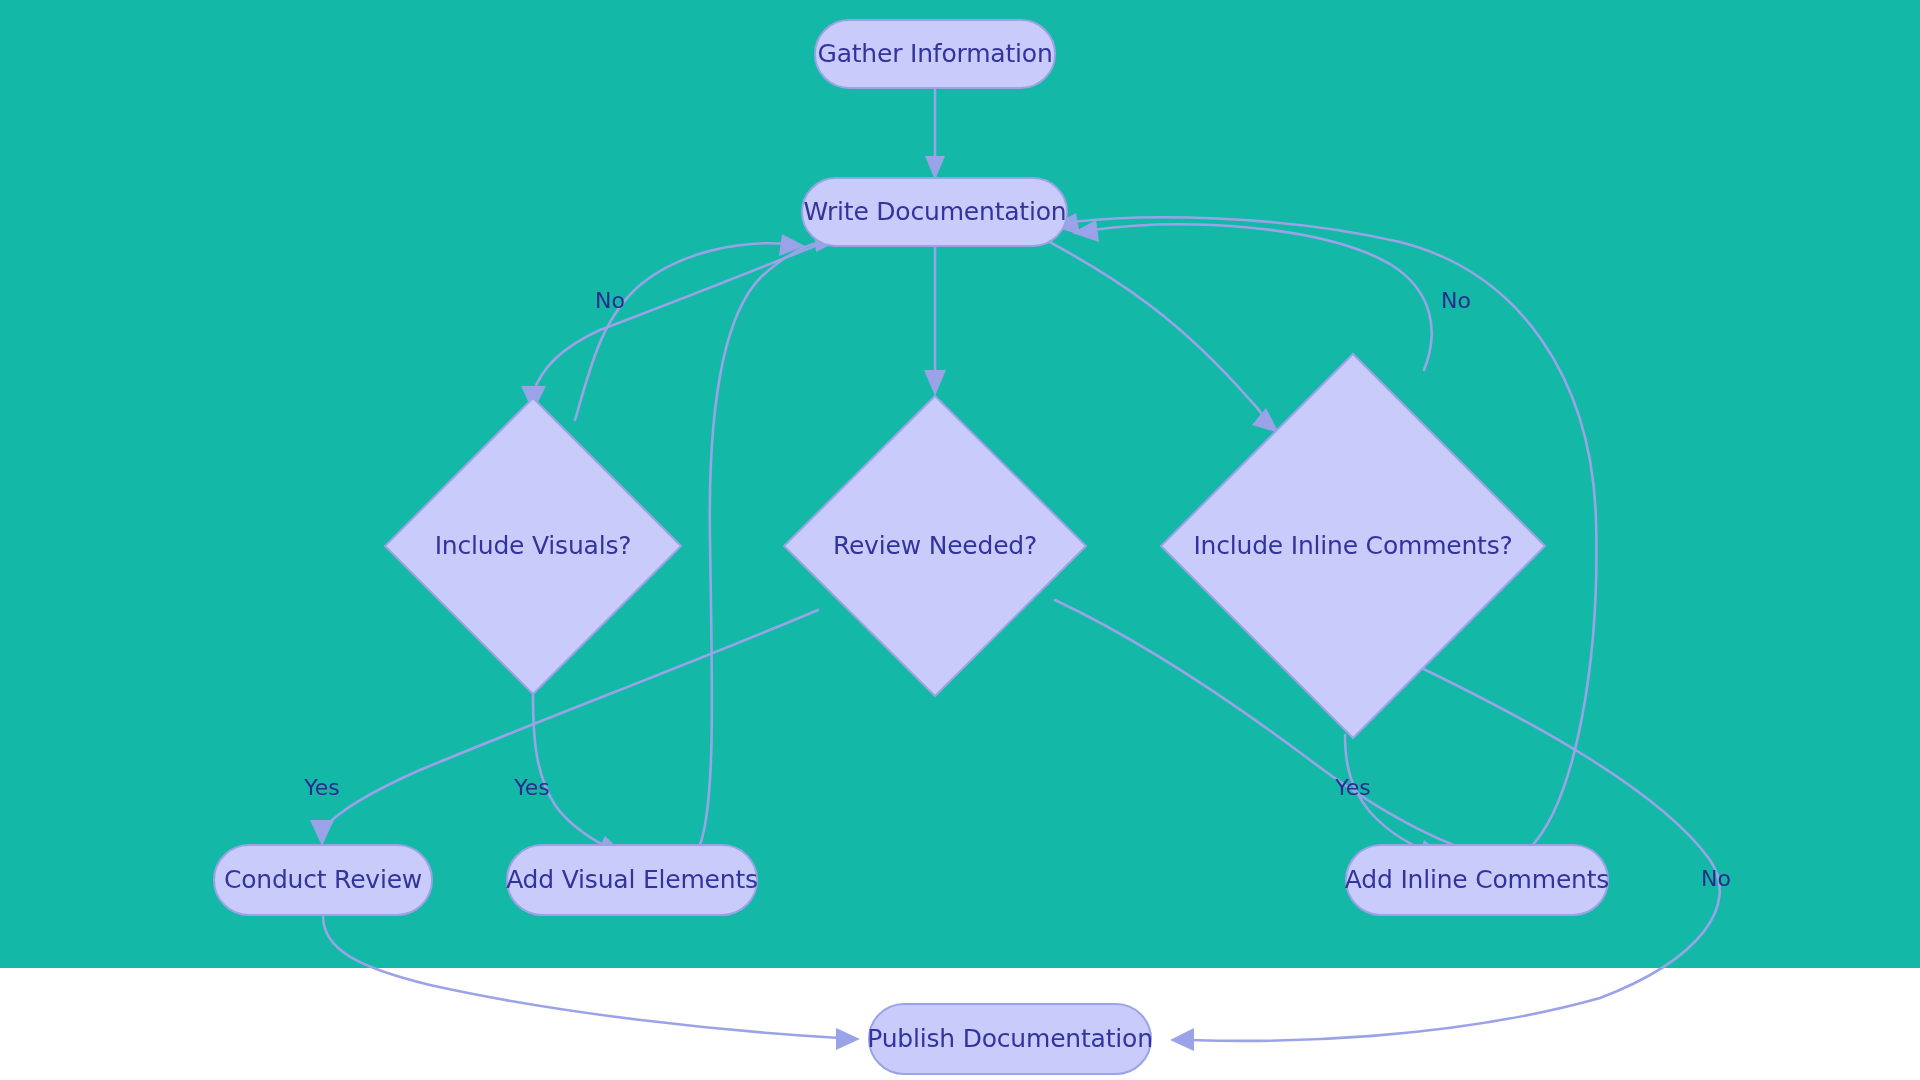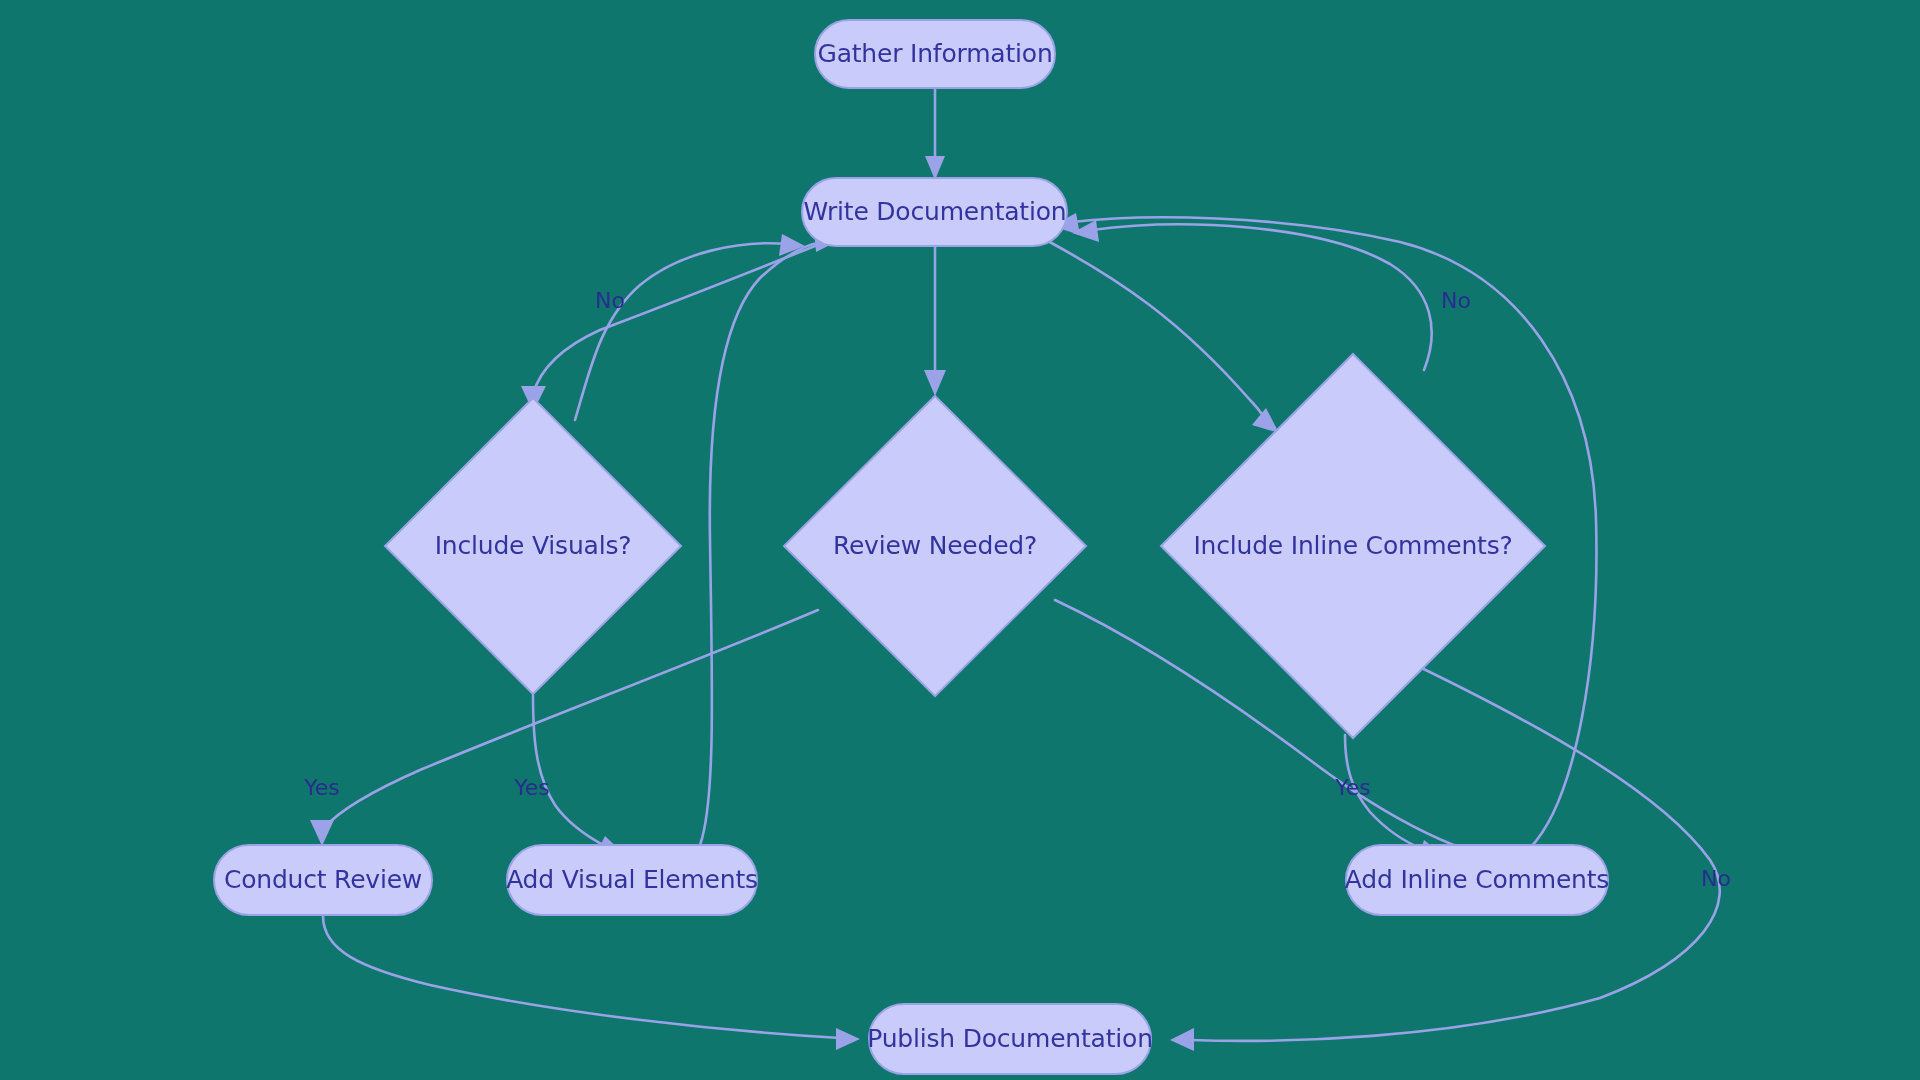--- a/index.html
+++ b/index.html
@@ -9,22 +9,22 @@
   }
   body {
     width: 1920px;
     height: 1080px;
     overflow: hidden;
     font-family: "DejaVu Sans", sans-serif;
   }
   #flowchart-root {
     position: relative;
     width: 1920px;
-    height: 1080px;
-    background: #0f766e;
+    height: 968px;
+    background: #14b8a6;
   }
   svg#diagram {
     position: absolute;
     top: 0;
     left: 0;
     width: 1920px;
     height: 1080px;
     display: block;
   }
   .node-shape {

